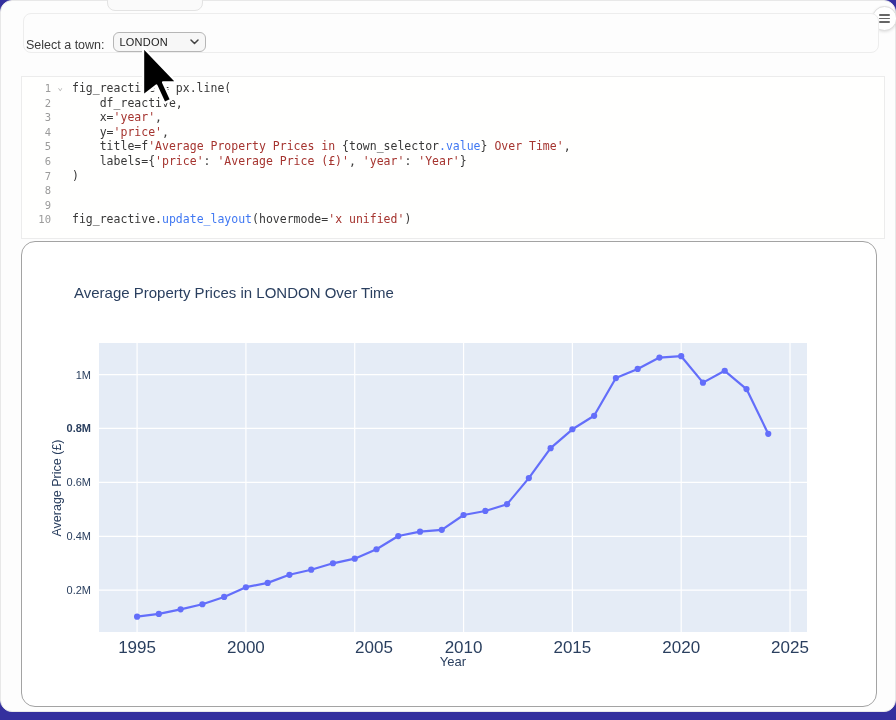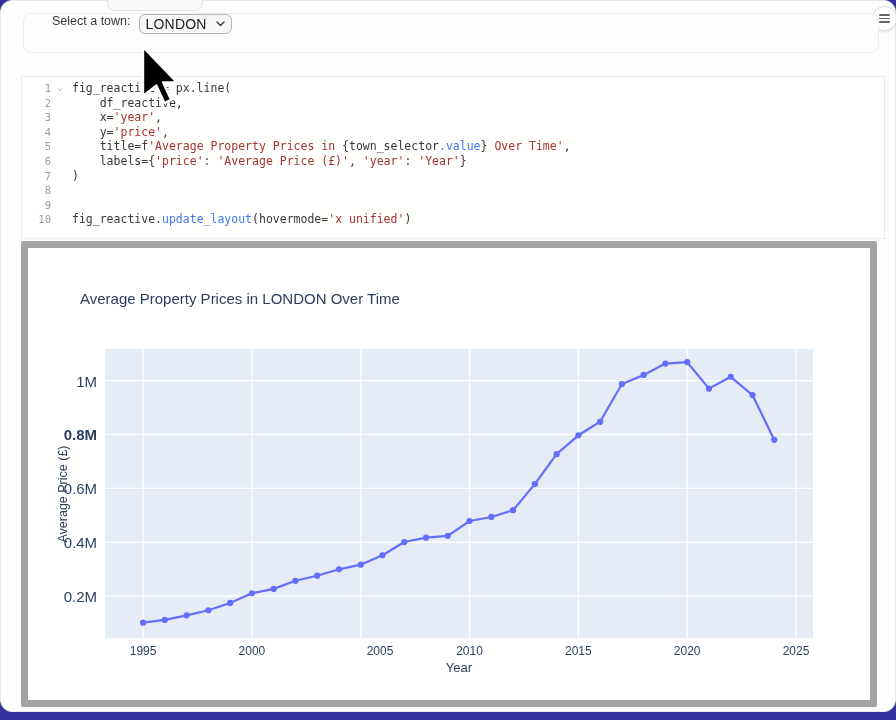--- a/index.html
+++ b/index.html
@@ -23,30 +23,30 @@
     position:absolute;left:871px;top:5px;width:23px;height:23px;border-radius:50%;
     background:#fff;border:1px solid #ddd;box-shadow:0 1px 3px rgba(0,0,0,.12);
     display:flex;align-items:center;justify-content:center;cursor:pointer;
   }
   .menu-btn .bars{display:flex;flex-direction:column;gap:2px;}
   .menu-btn .bars i{display:block;width:11px;height:1.6px;background:#666;border-radius:1px;}
   
   .ui-cell{
     position:absolute;left:22px;top:12px;width:856px;height:40px;
     border:1px solid #ededed;border-radius:8px;background:#fdfdfd;
-    box-sizing:border-box;display:flex;align-items:flex-start;padding-left:28px;
+    box-sizing:border-box;display:flex;align-items:flex-end;padding-left:2px;
   }
   .ui-label{font-size:12.5px;color:#3a3a3a;margin-right:8px;}
   .select-box{
     display:inline-flex;align-items:center;justify-content:space-between;
     width:93px;height:20px;box-sizing:border-box;
     border:1px solid #b6b6b6;border-radius:6px;background:#f7f7f7;
     padding:0 6px;cursor:pointer;
   }
-  .select-box .val{font-size:14px;color:#222;letter-spacing:.2px;}
+  .select-box .val{font-size:11px;color:#222;letter-spacing:.2px;}
   .select-box svg{flex:0 0 auto;}
   
   .code-cell{
     position:absolute;left:20px;top:75px;width:864px;height:163px;
     border:1px solid #ececec;background:#fffffe;box-sizing:border-box;
     font-family:"DejaVu Sans Mono", monospace;font-size:11.5px;
     padding-top:4px;overflow:hidden;
   }
   .code-line{display:flex;height:14.6px;line-height:14.6px;white-space:pre;}
   .gutter{
@@ -54,28 +54,28 @@
     padding-right:5px;box-sizing:border-box;position:relative;
   }
   .gutter .fold{position:absolute;right:-7px;top:-1px;color:#aaa;font-size:9px;}
   .code-text{padding-left:16px;}
   .tk-d{color:#383838;}
   .tk-s{color:#a5342f;}
   .tk-f{color:#4078f2;}
   
   .chart-cell{
     position:absolute;left:20px;top:240px;width:856px;height:466px;
-    border:7px solid #a3a3a3;border-radius:2px;background:#ffffff;
+    border:1px solid #a3a3a3;border-radius:14px;background:#ffffff;
     box-sizing:border-box;
   }
   .chart-title{position:absolute;left:52px;top:42px;font-size:15px;color:#2a3f5f;}
   .plot-bg{position:absolute;left:77px;top:101px;width:708px;height:289px;background:#e5ecf6;}
   .chart-svg{position:absolute;left:0;top:0;}
-  .tick-x{position:absolute;font-size:12px;color:#2a3f5f;transform:translateX(-50%);top:396px;}
-  .tick-y{position:absolute;font-size:15px;color:#2a3f5f;width:44px;text-align:right;transform:translateY(-50%);left:25px;}
+  .tick-x{position:absolute;font-size:17px;color:#2a3f5f;transform:translateX(-50%);top:396px;}
+  .tick-y{position:absolute;font-size:11px;color:#2a3f5f;width:44px;text-align:right;transform:translateY(-50%);left:25px;}
   .axis-x-title{position:absolute;left:431px;top:412px;transform:translateX(-50%);font-size:13px;color:#2a3f5f;}
   .axis-y-title{position:absolute;left:35px;top:246px;transform:translate(-50%,-50%) rotate(-90deg);font-size:12.5px;color:#2a3f5f;white-space:nowrap;}
   
   .cursor{position:absolute;left:141px;top:45px;pointer-events:none;z-index:50;}
 </style>
 </head>
 <body>
 
 <div class="panel">
 

